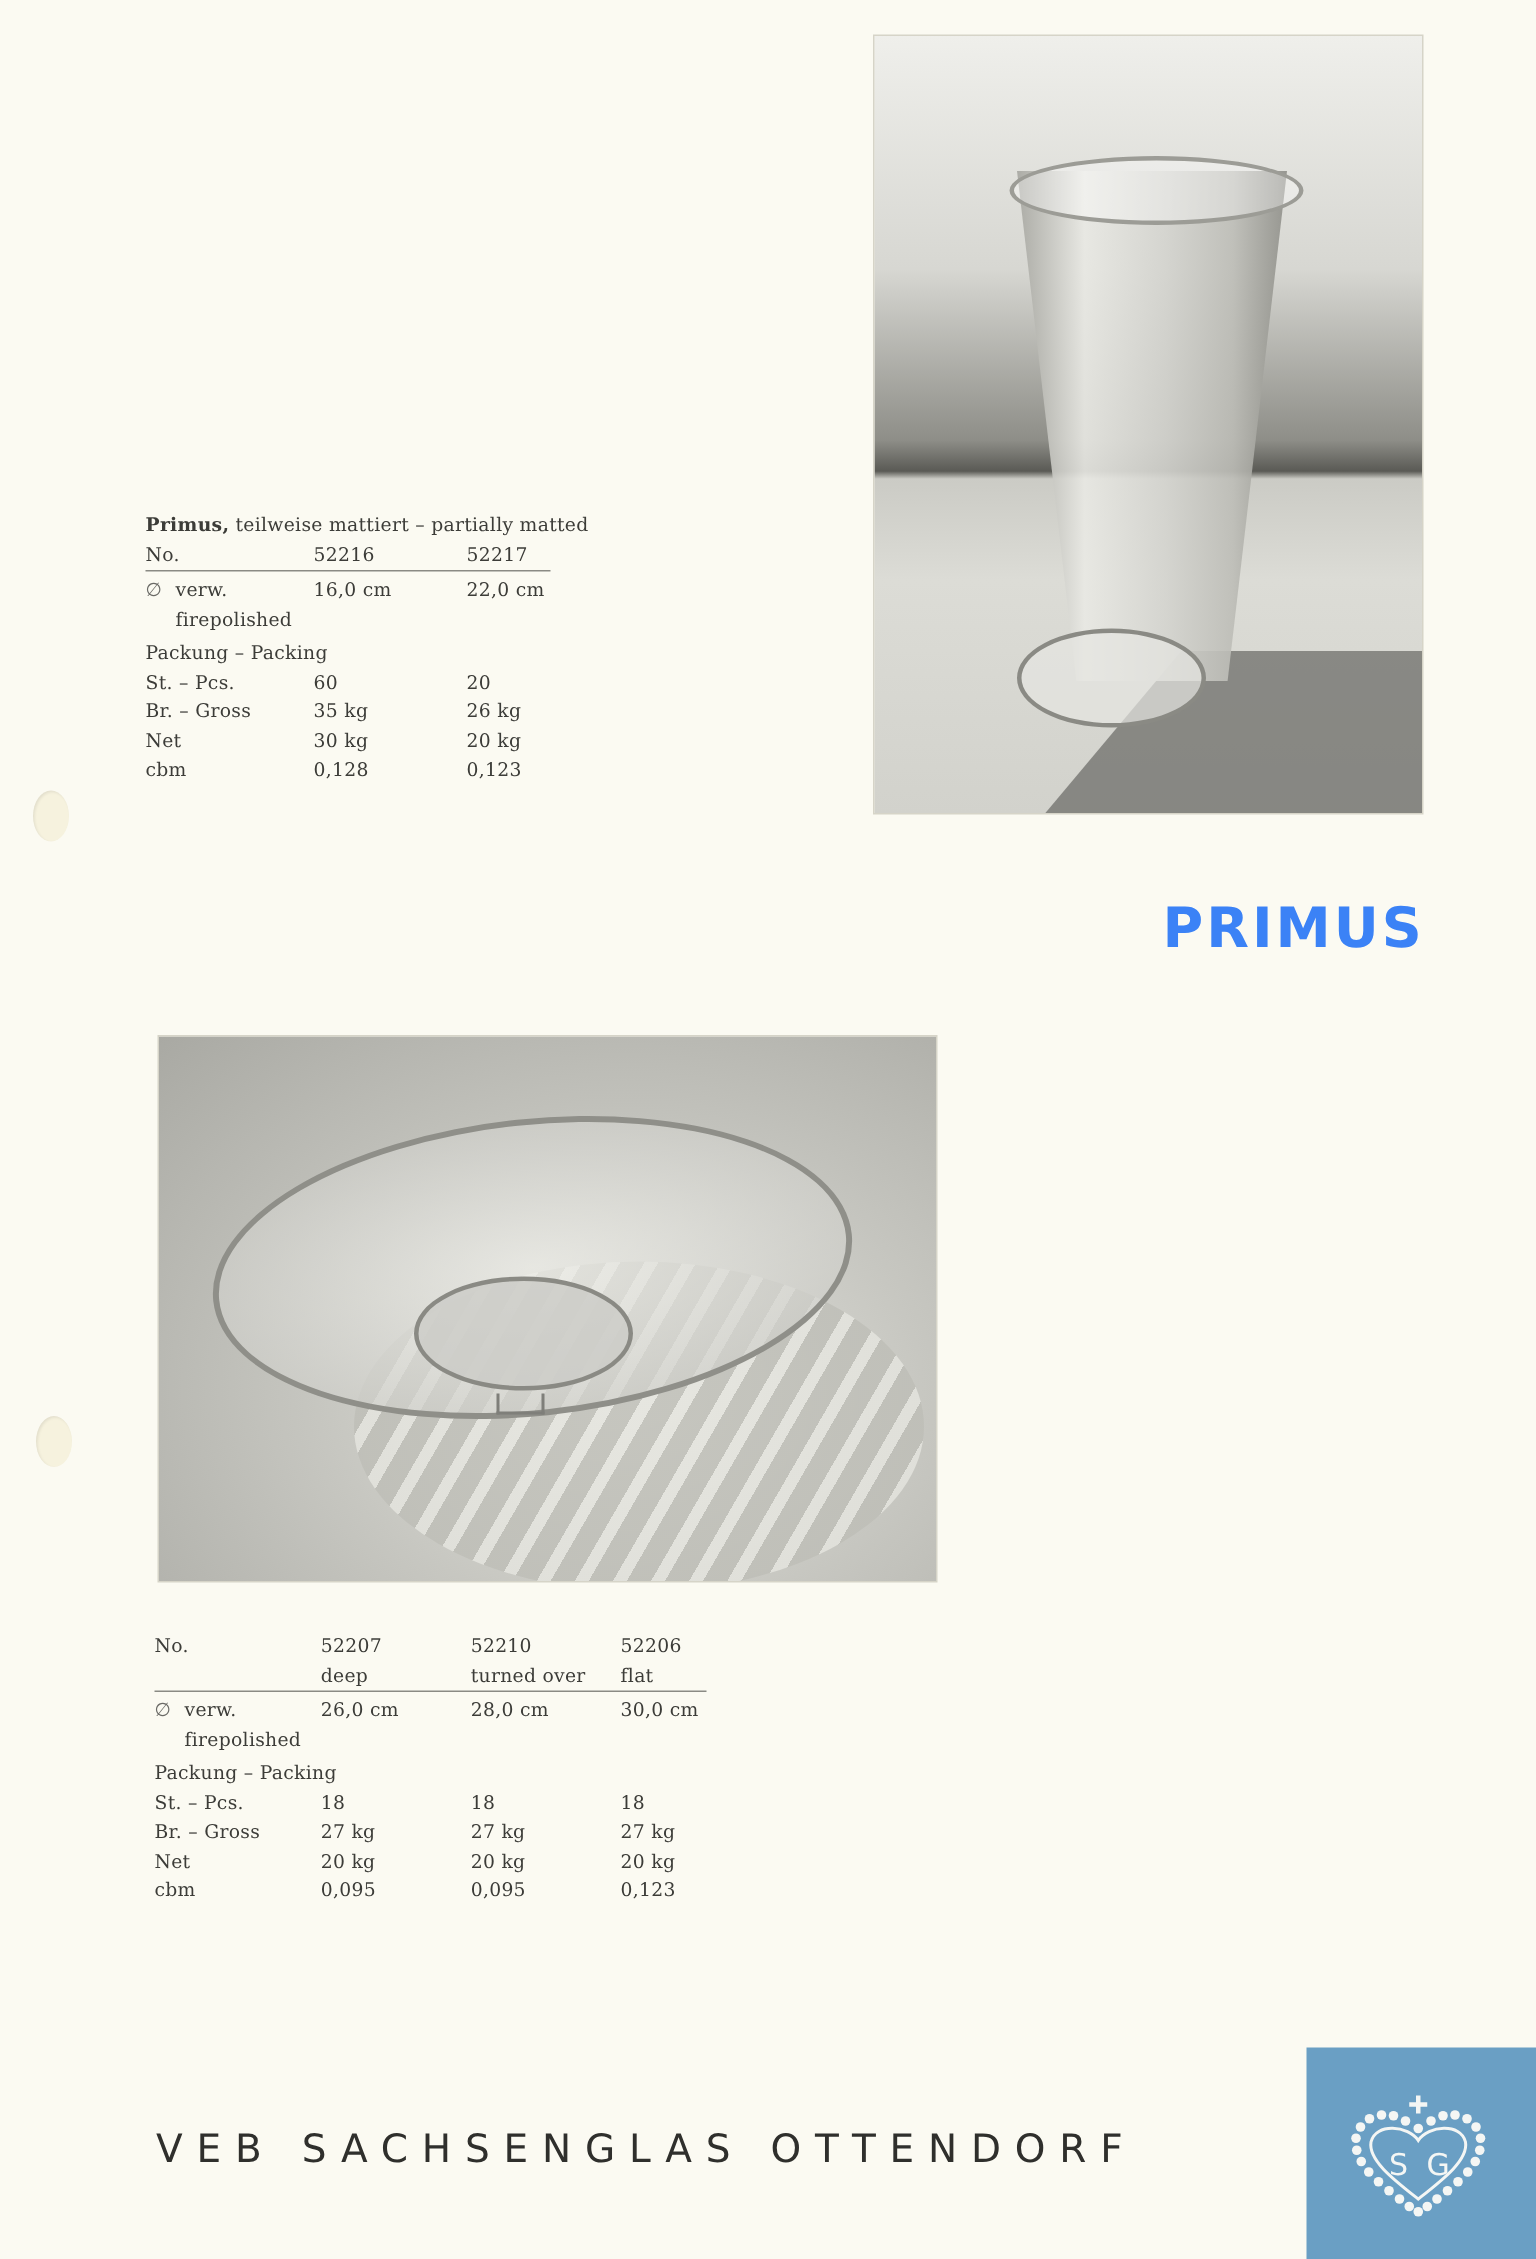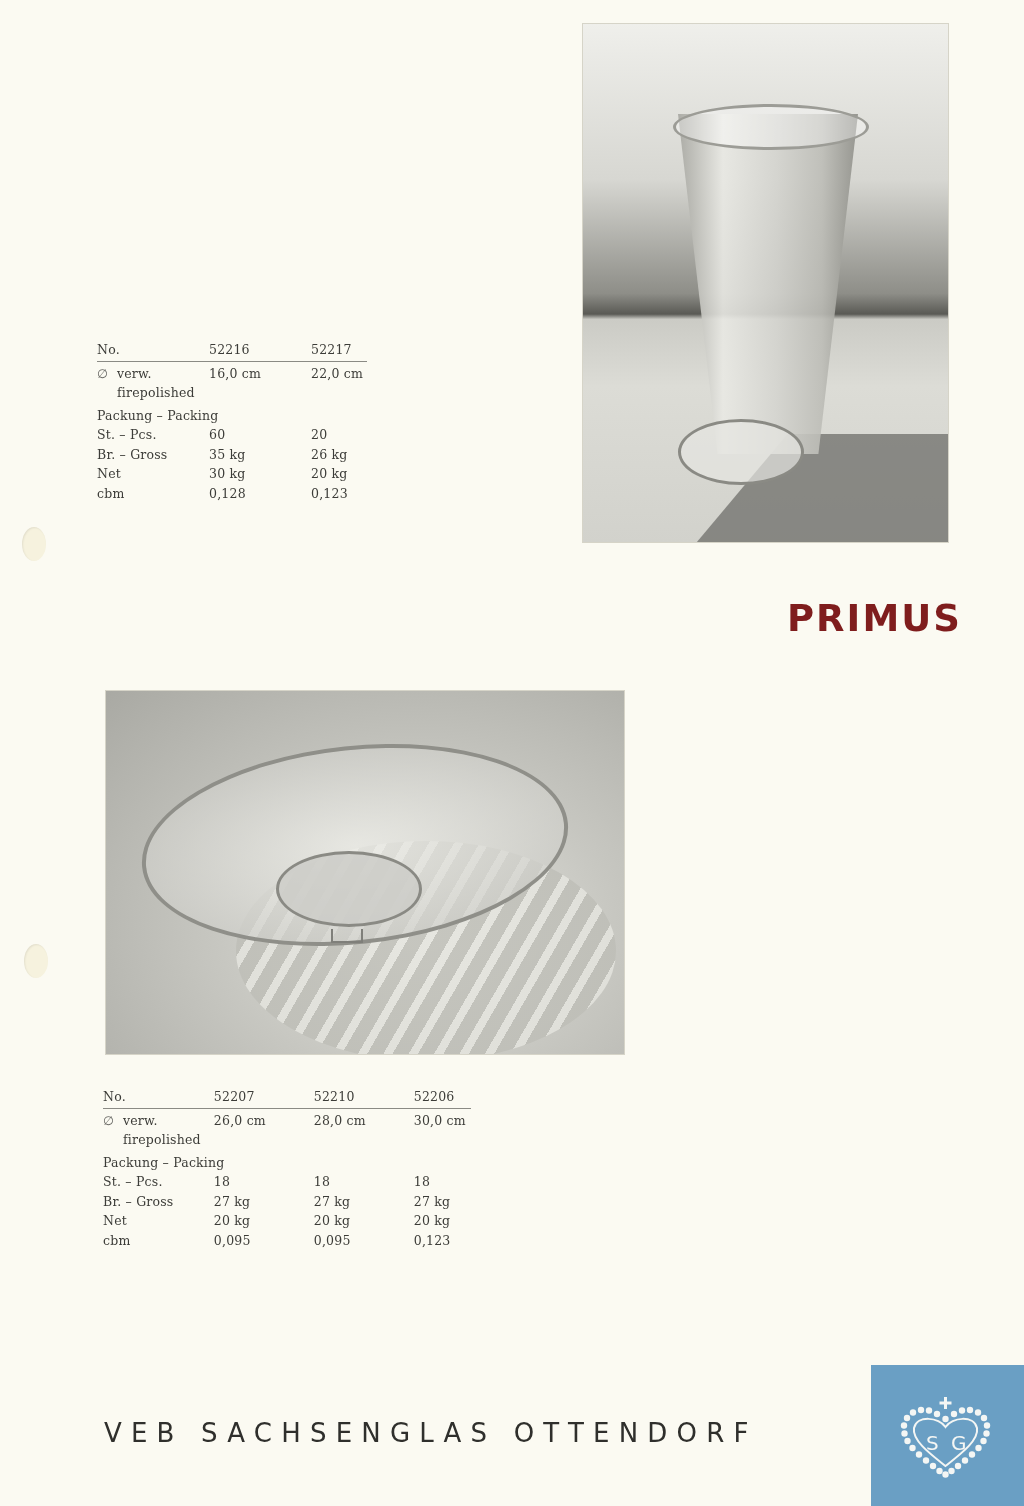--- a/index.html
+++ b/index.html
@@ -89,22 +89,21 @@
     #bowl-spec .c0 { width: 112px; }
     #bowl-spec .c1 { width: 101px; }
     #bowl-spec .c2 { width: 101px; }
     #bowl-spec .c3 { width: 70px; }
     #bowl-spec .rule { width: 368px; }
 
     #brand-title {
       position: absolute; left: 775px; top: 597px;
       font-family: "DejaVu Sans", "Liberation Sans", sans-serif;
       font-weight: bold; font-size: 37px; letter-spacing: 2px;
-      color: #7f1d1d;
-      margin-left: 12px;
+      color: #3b82f6;
     }
     #footer-company {
       position: absolute; left: 104px; top: 1418px;
       font-family: "DejaVu Sans", "Liberation Sans", sans-serif;
       font-size: 26px; letter-spacing: 9.2px; color: #2f2f2c; font-weight: normal;
     }
     #logo-box {
       position: absolute; left: 871px; top: 1365px; width: 153px; height: 141px;
       background: #6a9fc4;
     }
@@ -117,20 +116,23 @@
 <div class="punch" style="left:24px; top:944px;"></div>
 
 <div class="photo" id="vase-photo" title="Primus glass vase with scalloped rim on round foot">
   <div class="vase-shadow"></div>
   <div class="vase-body"></div>
   <div class="vase-rim"></div>
   <div class="vase-foot"></div>
 </div>
 
 <div class="spec" id="vase-spec">
+  <div class="title-line">
+    <b>Primus,</b><span> teilweise mattiert – partially matted</span>
+  </div>
   <div class="row">
     <span class="cell c0">No.</span>
     <span class="cell c1">52216</span>
     <span class="cell c2">52217</span>
   </div>
   <div class="rule"></div>
   <div class="row">
     <span class="cell c0"><span class="diam">∅</span><span>verw.</span></span>
     <span class="cell c1">16,0 cm</span>
     <span class="cell c2">22,0 cm</span>
@@ -169,20 +171,26 @@
   <div class="bowl-center"></div>
   <div class="bowl-foot"></div>
 </div>
 
 <div class="spec" id="bowl-spec">
   <div class="row" style="margin-top:2px;">
     <span class="cell c0">No.</span>
     <span class="cell c1">52207</span>
     <span class="cell c2">52210</span>
     <span class="cell c3">52206</span>
+  </div>
+  <div class="row">
+    <span class="cell c0"></span>
+    <span class="cell c1">deep</span>
+    <span class="cell c2">turned over</span>
+    <span class="cell c3">flat</span>
   </div>
   <div class="rule"></div>
   <div class="row">
     <span class="cell c0"><span class="diam">∅</span><span>verw.</span></span>
     <span class="cell c1">26,0 cm</span>
     <span class="cell c2">28,0 cm</span>
     <span class="cell c3">30,0 cm</span>
   </div>
   <div class="row">
     <span class="cell" style="padding-left:20px;">firepolished</span>

